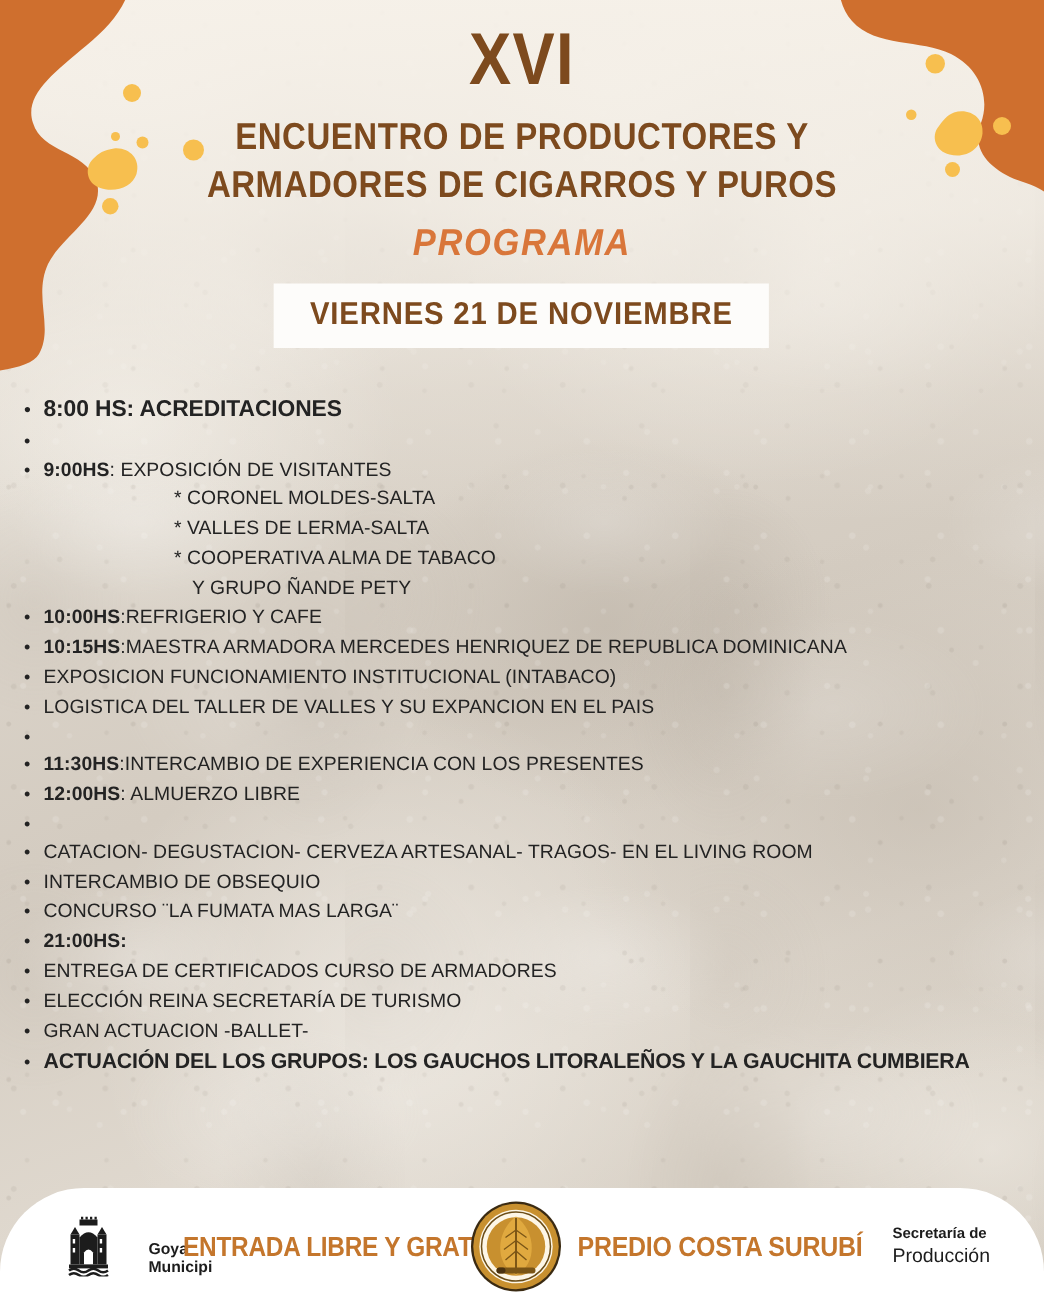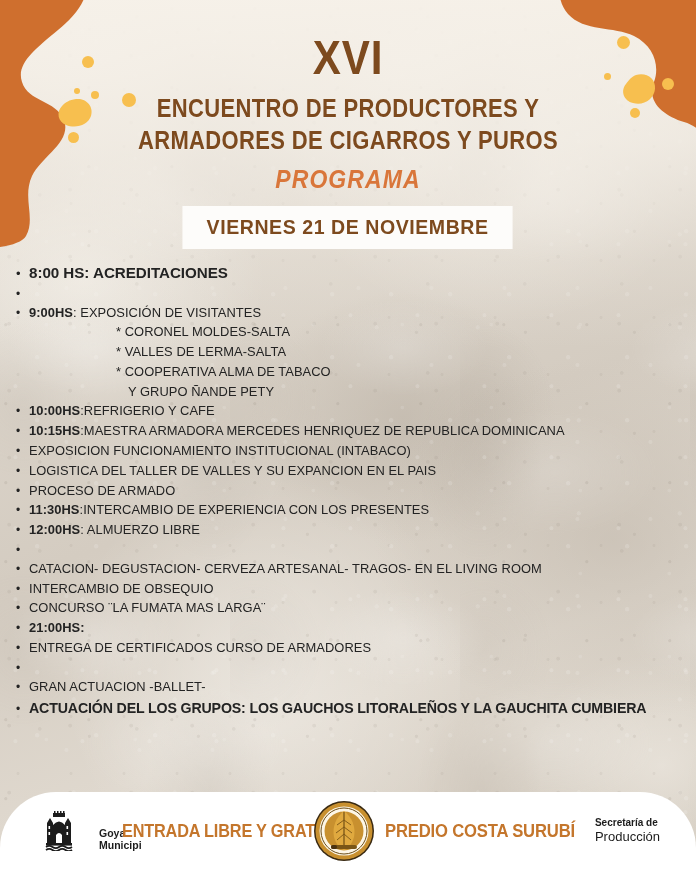--- a/index.html
+++ b/index.html
@@ -61,21 +61,21 @@
     background: linear-gradient(180deg, rgba(247,242,234,.92) 0%, rgba(244,239,231,.78) 16%, rgba(238,232,223,.30) 30%, rgba(238,232,223,0) 40%);
   }
 
   
   .blob { position: absolute; }
   .dot  { position: absolute; border-radius: 50%; }
 
   
   .header {
     position: absolute;
-    left: 0; right: 0; top: 17px;
+    left: 0; right: 0; top: 0;
     text-align: center;
     z-index: 5;
   }
   .roman {
     font-size: 49px;
     line-height: 1;
     font-weight: 700;
     letter-spacing: 1px;
     color: #7d4a1e;
     margin-top: 16px;
@@ -291,21 +291,20 @@
       <div class="row">
         <span class="bullet">•</span>
         <span class="txt">EXPOSICION FUNCIONAMIENTO INSTITUCIONAL (INTABACO)</span>
       </div>
       <div class="row">
         <span class="bullet">•</span>
         <span class="txt">LOGISTICA DEL TALLER DE VALLES Y SU EXPANCION EN EL PAIS</span>
       </div>
       <div class="row">
         <span class="bullet">•</span>
-        <span class="txt">PROCESO DE ARMADO</span>
       </div>
       <div class="row">
         <span class="bullet">•</span>
         <span class="txt"><span class="tm">11:30HS</span>:INTERCAMBIO DE EXPERIENCIA CON LOS PRESENTES</span>
       </div>
       <div class="row">
         <span class="bullet">•</span>
         <span class="txt"><span class="tm">12:00HS</span>: ALMUERZO LIBRE</span>
       </div>
       <div class="row underline">
@@ -326,20 +325,21 @@
       <div class="row">
         <span class="bullet">•</span>
         <span class="txt"><span class="tm">21:00HS:</span></span>
       </div>
       <div class="row">
         <span class="bullet">•</span>
         <span class="txt">ENTREGA DE CERTIFICADOS CURSO DE ARMADORES</span>
       </div>
       <div class="row">
         <span class="bullet">•</span>
+        <span class="txt"> ELECCIÓN REINA  SECRETARÍA DE TURISMO</span>
       </div>
       <div class="row">
         <span class="bullet">•</span>
         <span class="txt">GRAN ACTUACION -BALLET-</span>
       </div>
       <div class="row final">
         <span class="bullet">•</span>
         <span class="txt">ACTUACIÓN DEL LOS GRUPOS: LOS GAUCHOS LITORALEÑOS Y LA GAUCHITA CUMBIERA</span>
       </div>
     </div>

